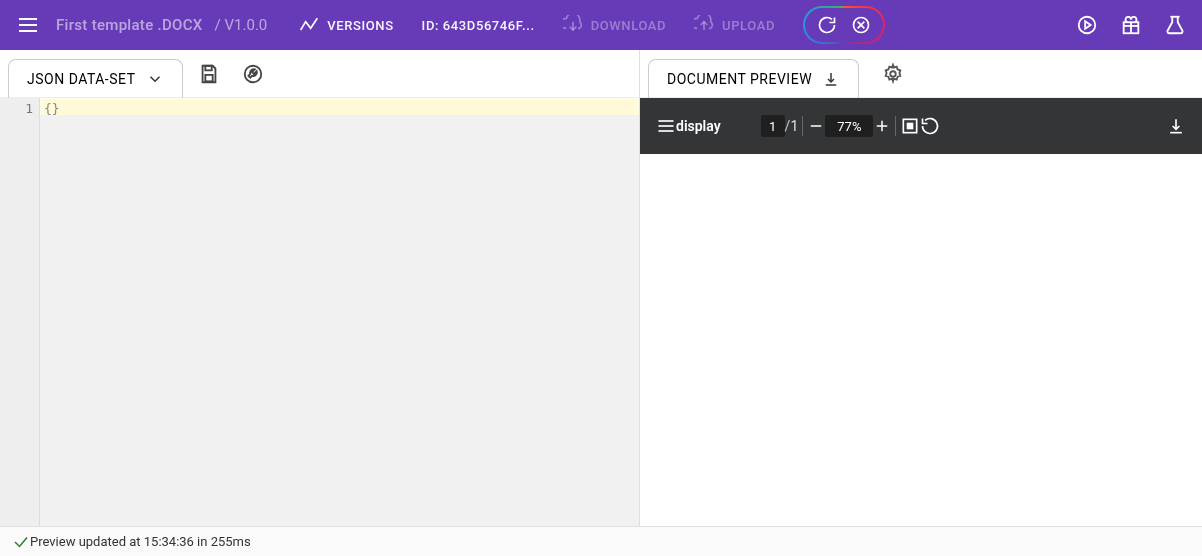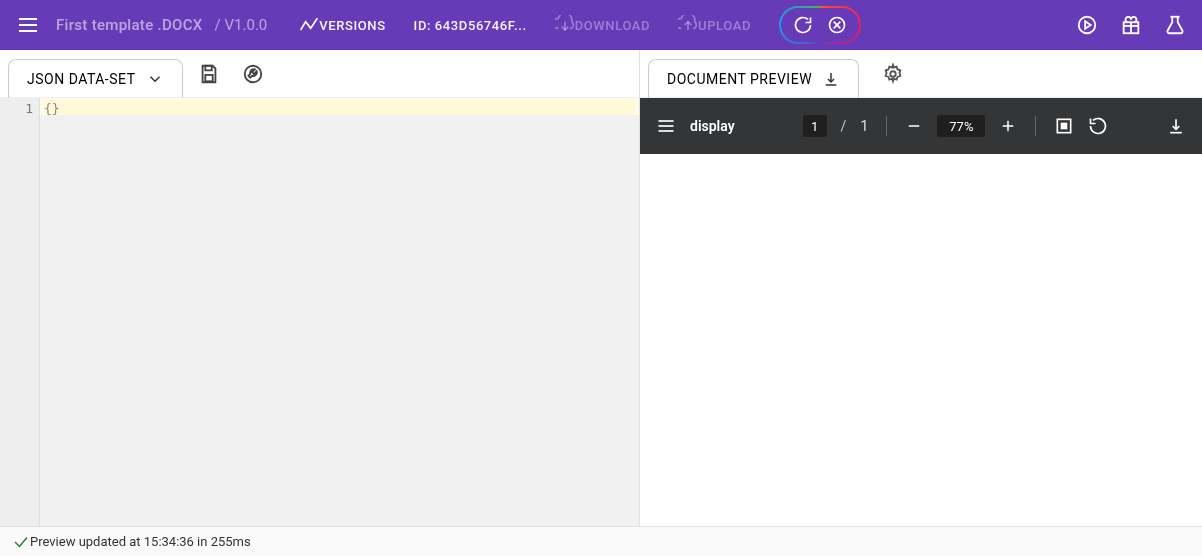--- a/index.html
+++ b/index.html
@@ -29,20 +29,21 @@
       color: rgba(255,255,255,0.55);
       letter-spacing: 0.3px;
       font-size: 15px;
       font-weight: 500;
       margin-right: 4px;
     }
     .tb-version { color: rgba(255,255,255,0.55); font-size:15px; margin-right: 24px;}
     .tb-item {
       display: flex;
       align-items: center;
+      gap: 8px;
       color: rgba(255,255,255,0.95);
       letter-spacing: 0.6px;
       font-size: 13px;
       font-weight: 500;
       margin-right: 20px;
       text-transform: uppercase;
     }
     .tb-item.disabled { color: rgba(255,255,255,0.35); }
     .pill-group {
       display: flex;
@@ -142,21 +143,20 @@
     
     .preview-head .tab { margin-left:0; }
     .preview-head .gear { margin-left: 8px; color:#555; }
     .pdf-toolbar {
       height: 56px;
       background: #333537;
       display:flex;
       align-items:center;
       color: #fff;
       padding: 0 16px;
-      gap: 14px;
       font-size: 14px;
     }
     .pdf-toolbar .sep {
       width:1px; height: 20px; background: rgba(255,255,255,0.25);
       margin: 0 4px;
     }
     .pdf-page-input {
       width: 24px; height: 22px;
       background: #1f1f1f;
       color:#fff; text-align:center;

